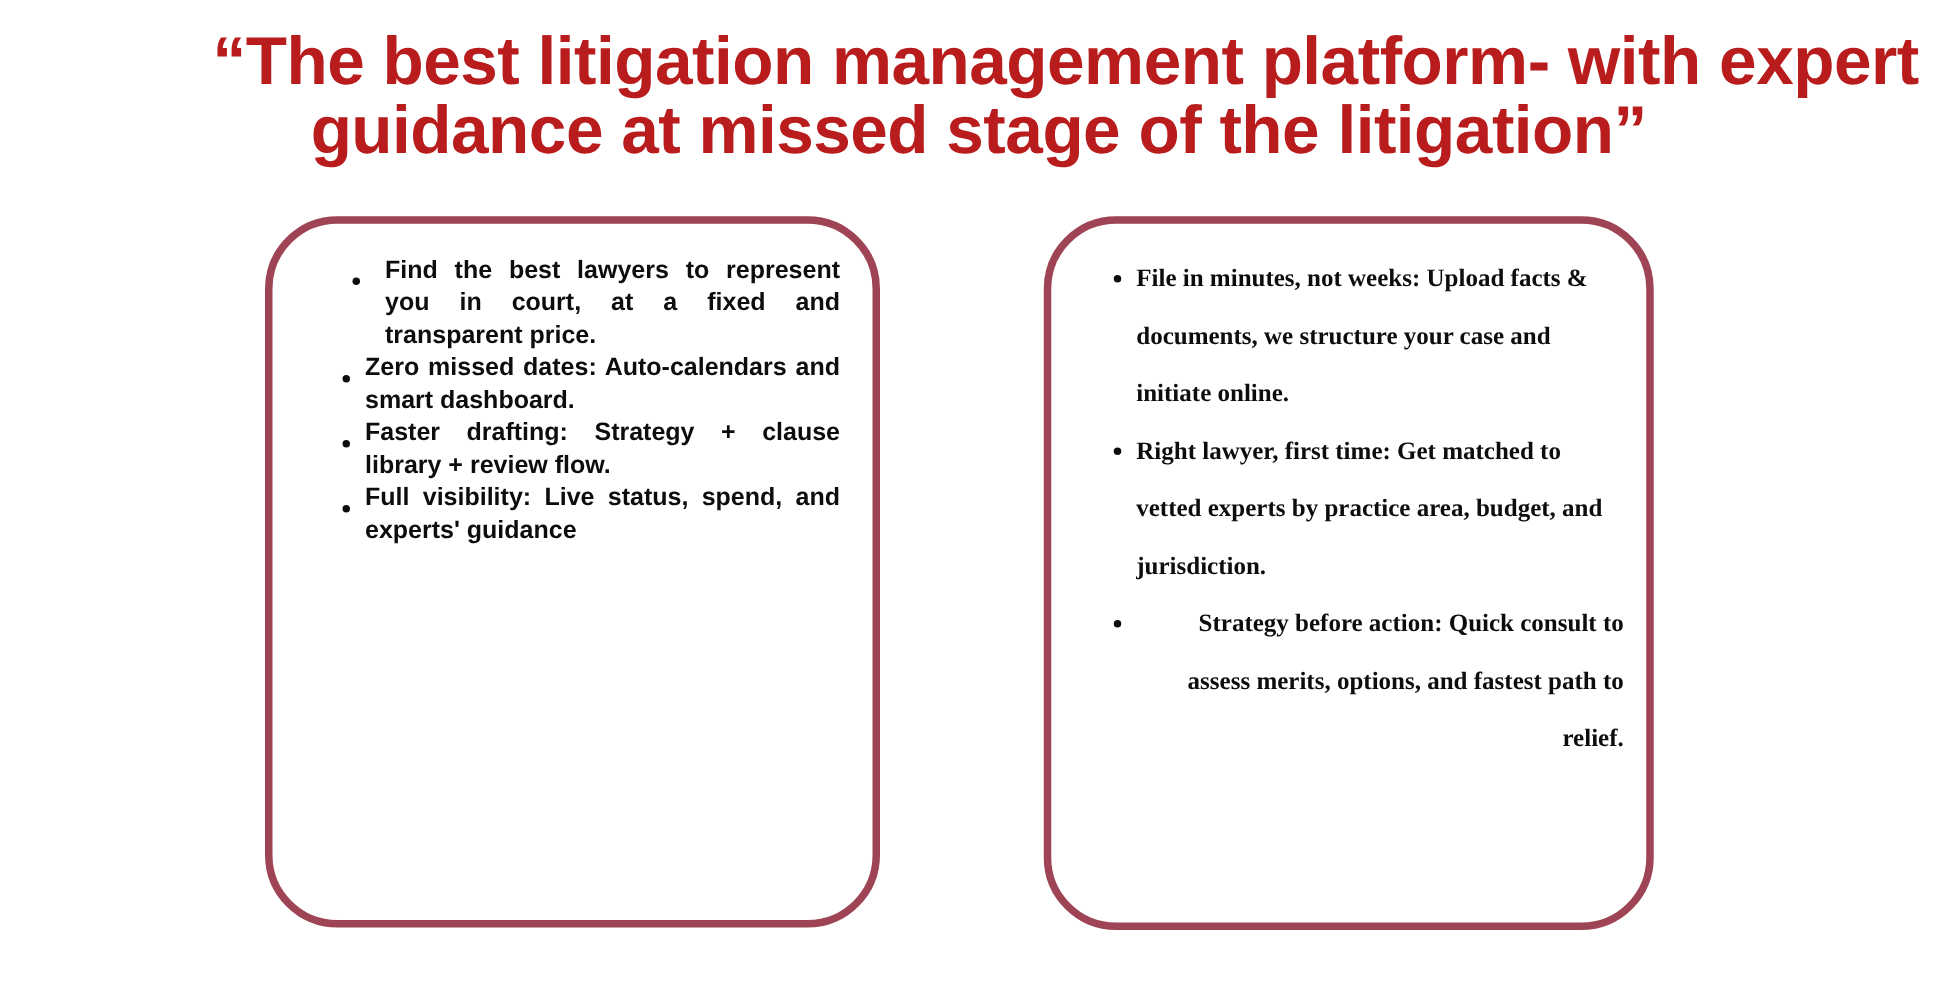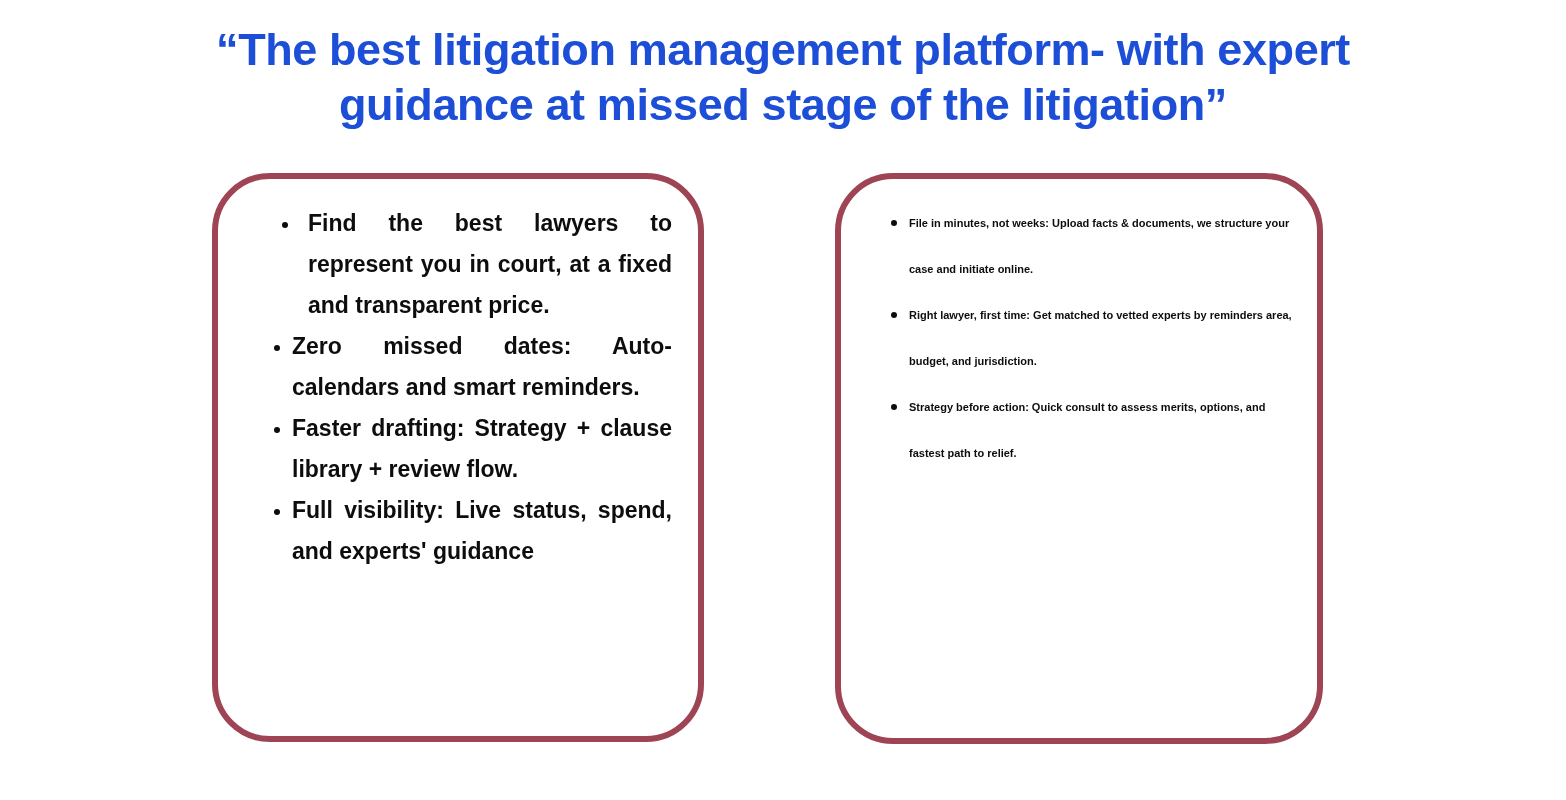--- a/index.html
+++ b/index.html
@@ -24,25 +24,25 @@
     height: 800px;
   }
 
   
   .headline {
     position: absolute;
     left: 170px;
     top: 22px;
     width: 1226px;
     text-align: center;
-    font-size: 45px;
+    font-size: 54px;
     font-weight: bold;
     line-height: 55px;
     letter-spacing: -0.4px;
-    color: #1d4ed8;
+    color: #b91c1c;
   }
   .headline .hl-line {
     display: block;
     white-space: nowrap;
   }
 
   
   .card {
     position: absolute;
     box-sizing: border-box;
@@ -89,66 +89,67 @@
     height: 6px;
     border-radius: 50%;
     background: #0d0d0d;
   }
 
   
   .list-left {
     left: 44px;
     top: 24px;
     width: 410px;
-    font-size: 23px;
-    line-height: 41px;
+    font-size: 20px;
+    line-height: 26px;
   }
   .list-left > li::before { top: 19px; }
   .list-left > li.justify { text-align: justify; }
   .list-left > li.justify-first {
     text-align: justify;
     padding-left: 46px;
   }
   .list-left > li.justify-first::before { left: 20px; }
 
   
   .list-right {
     left: 38px;
     top: 21px;
     width: 420px;
-    font-size: 11px;
+    font-size: 20px;
     line-height: 46px;
+    font-family: Liberation Serif, serif;
   }
   .list-right > li::before { top: 20px; }
   .list-right > li { text-align: left; }
 
   
-  .card-right .overflow-item { overflow: visible; }
+  .card-right .overflow-item { overflow: visible; text-align: right; }
   .card-right ul.bullets { overflow: visible; }
 </style>
 </head>
 <body>
 
 <div class="page">
 
   <div class="headline">
     <span class="hl-line">“The best litigation management platform- with expert</span>
     <span class="hl-line">guidance at missed stage of the litigation”</span>
   </div>
 
   <div class="card card-left">
     <ul class="bullets list-left">
       <li class="justify-first">Find the best lawyers to represent you in court, at a fixed and transparent price.</li>
-      <li class="justify">Zero missed dates: Auto-calendars and smart reminders.</li>
+      <li class="justify">Zero missed dates: Auto-calendars and smart dashboard.</li>
       <li class="justify">Faster drafting: Strategy + clause library + review flow.</li>
       <li class="justify">Full visibility: Live status, spend, and experts' guidance</li>
     </ul>
   </div>
 
   <div class="card card-right">
     <ul class="bullets list-right">
       <li>File in minutes, not weeks: Upload facts &amp; documents, we structure your case and initiate online.</li>
-      <li>Right lawyer, first time: Get matched to vetted experts by reminders area, budget, and jurisdiction.</li>
+      <li>Right lawyer, first time: Get matched to vetted experts by practice area, budget, and jurisdiction.</li>
       <li class="overflow-item">Strategy before action: Quick consult to assess merits, options, and fastest path to relief.</li>
     </ul>
   </div>
 
 </div>
 
 </body></html>

